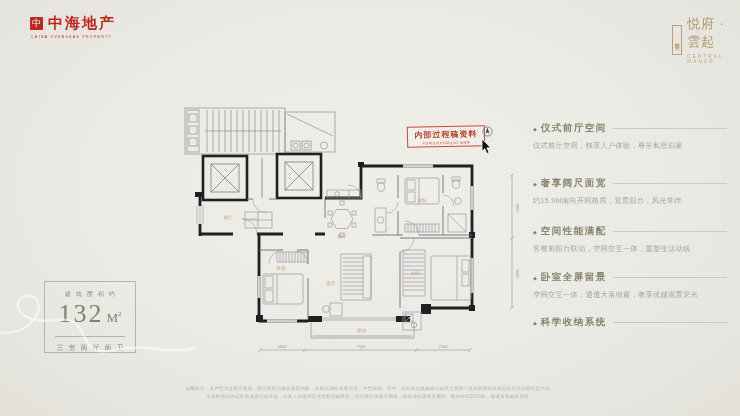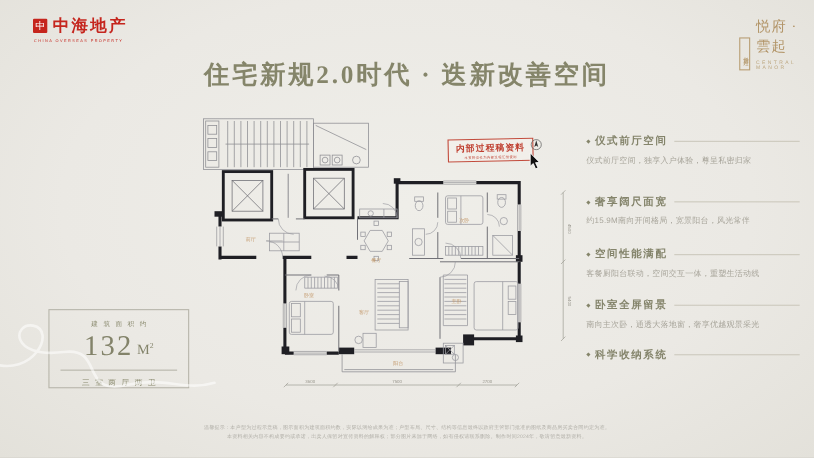--- a/index.html
+++ b/index.html
@@ -9,31 +9,31 @@
     font-family:"Liberation Sans",sans-serif;color:#85856a;
   }
   
   .logo-left{position:absolute;left:30px;top:14px;}
   .logo-left .row{display:flex;align-items:center;gap:5px;}
   .logo-mark{width:13px;height:13px;background:#c5251d;color:#fff;font-size:9px;line-height:13px;
     text-align:center;font-family:"Liberation Serif",serif;border-radius:1px;}
   .logo-name{color:#c5251d;font-weight:700;font-size:15px;letter-spacing:2px;
     font-family:"Liberation Serif",serif;}
   .logo-tagline{color:#c5251d;font-size:3.5px;letter-spacing:1.3px;margin-top:2px;margin-left:1px;}
-  .logo-right{position:absolute;left:648px;top:15px;display:flex;gap:5px;align-items:flex-end;padding-left:24px;}
+  .logo-right{position:absolute;left:648px;top:15px;display:flex;gap:5px;align-items:center;padding-left:24px;}
   .seal{width:13px;height:30px;border:1px solid #b89e74;box-sizing:border-box;
     display:flex;align-items:center;justify-content:center;}
   .seal span{writing-mode:vertical-rl;font-size:5px;color:#b89e74;letter-spacing:1px;}
   .proj-name{font-family:"Liberation Serif",serif;font-size:13px;color:#b29467;letter-spacing:1px;}
   .proj-en{font-size:4.5px;letter-spacing:2.2px;color:#bca67e;margin-top:3px;}
   
   .main-title{position:absolute;top:52px;left:0;width:100%;text-align:center;
     font-family:"Liberation Serif",serif;font-size:23px;font-weight:600;color:#85856a;letter-spacing:2.5px;}
   
-  .area-card{position:absolute;left:44px;top:281px;width:128px;height:72px;border:1px solid #b7b5aa;
+  .area-card{position:absolute;left:44px;top:281px;width:92px;height:72px;border:1px solid #b7b5aa;
     box-sizing:border-box;text-align:center;padding-top:8px;}
   .area-label{font-size:6px;letter-spacing:5px;color:#8a8a6e;text-indent:5px;}
   .area-value{font-family:"Liberation Serif",serif;color:#83836a;margin-top:2px;line-height:26px;}
   .area-value .num{font-size:26px;letter-spacing:2px;}
   .area-value .unit{font-size:13px;margin-left:3px;}
   .area-value sup{font-size:7px;}
   .area-divider{height:1px;background:#b7b5aa;margin:5px 10px 0 10px;}
   .area-layout{font-size:7px;letter-spacing:5px;color:#8a8a6e;margin-top:6px;text-indent:5px;}
   
   .features{position:absolute;left:533px;top:0;width:194px;}
@@ -73,21 +73,20 @@
   <div class="logo-right">
     <div class="seal">
       <span>悦府雲起</span>
     </div>
     <div>
       <div class="proj-name">悦府 · 雲起</div>
       <div class="proj-en">CENTRAL MANOR</div>
     </div>
   </div>
 
-  <div class="main-title">住宅新规2.0时代 · 迭新改善空间</div>
 
   <div class="area-card">
     <div class="area-label">建筑面积约</div>
     <div class="area-value">
       <span class="num">132</span><span class="unit">M</span><sup>2</sup>
     </div>
     <div class="area-divider"></div>
     <div class="area-layout">三室两厅两卫</div>
   </div>
 
@@ -323,21 +322,21 @@
         <span class="feature-rule"></span>
       </div>
       <div class="feature-desc">客餐厨阳台联动，空间交互一体，重塑生活动线</div>
     </div>
     <div class="feature" style="top:271px">
       <div class="feature-head">
         <span class="feature-bullet">◆</span>
         <span class="feature-title">卧室全屏留景</span>
         <span class="feature-rule"></span>
       </div>
-      <div class="feature-desc">南向主次卧，通透大落地窗，奢享优越观景采光</div>
+      <div class="feature-desc">空间交互一体，通透大落地窗，奢享优越观景采光</div>
     </div>
     <div class="feature" style="top:316px">
       <div class="feature-head">
         <span class="feature-bullet">◆</span>
         <span class="feature-title">科学收纳系统</span>
         <span class="feature-rule"></span>
       </div>
     </div>
   </div>
 

